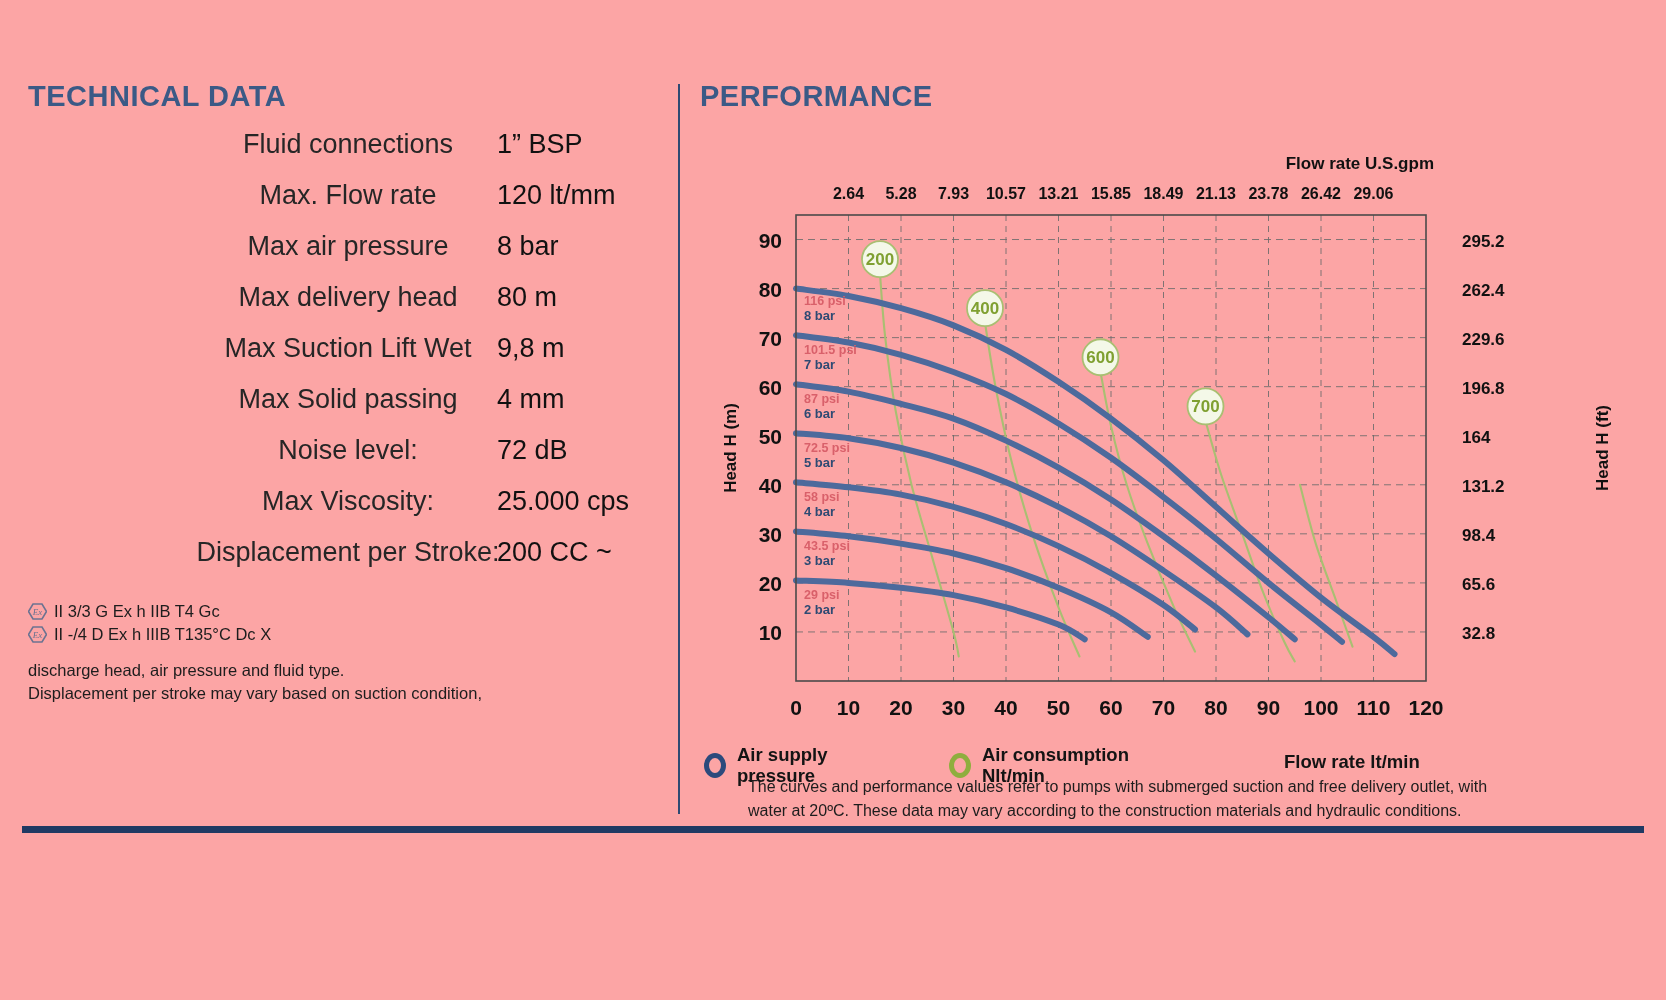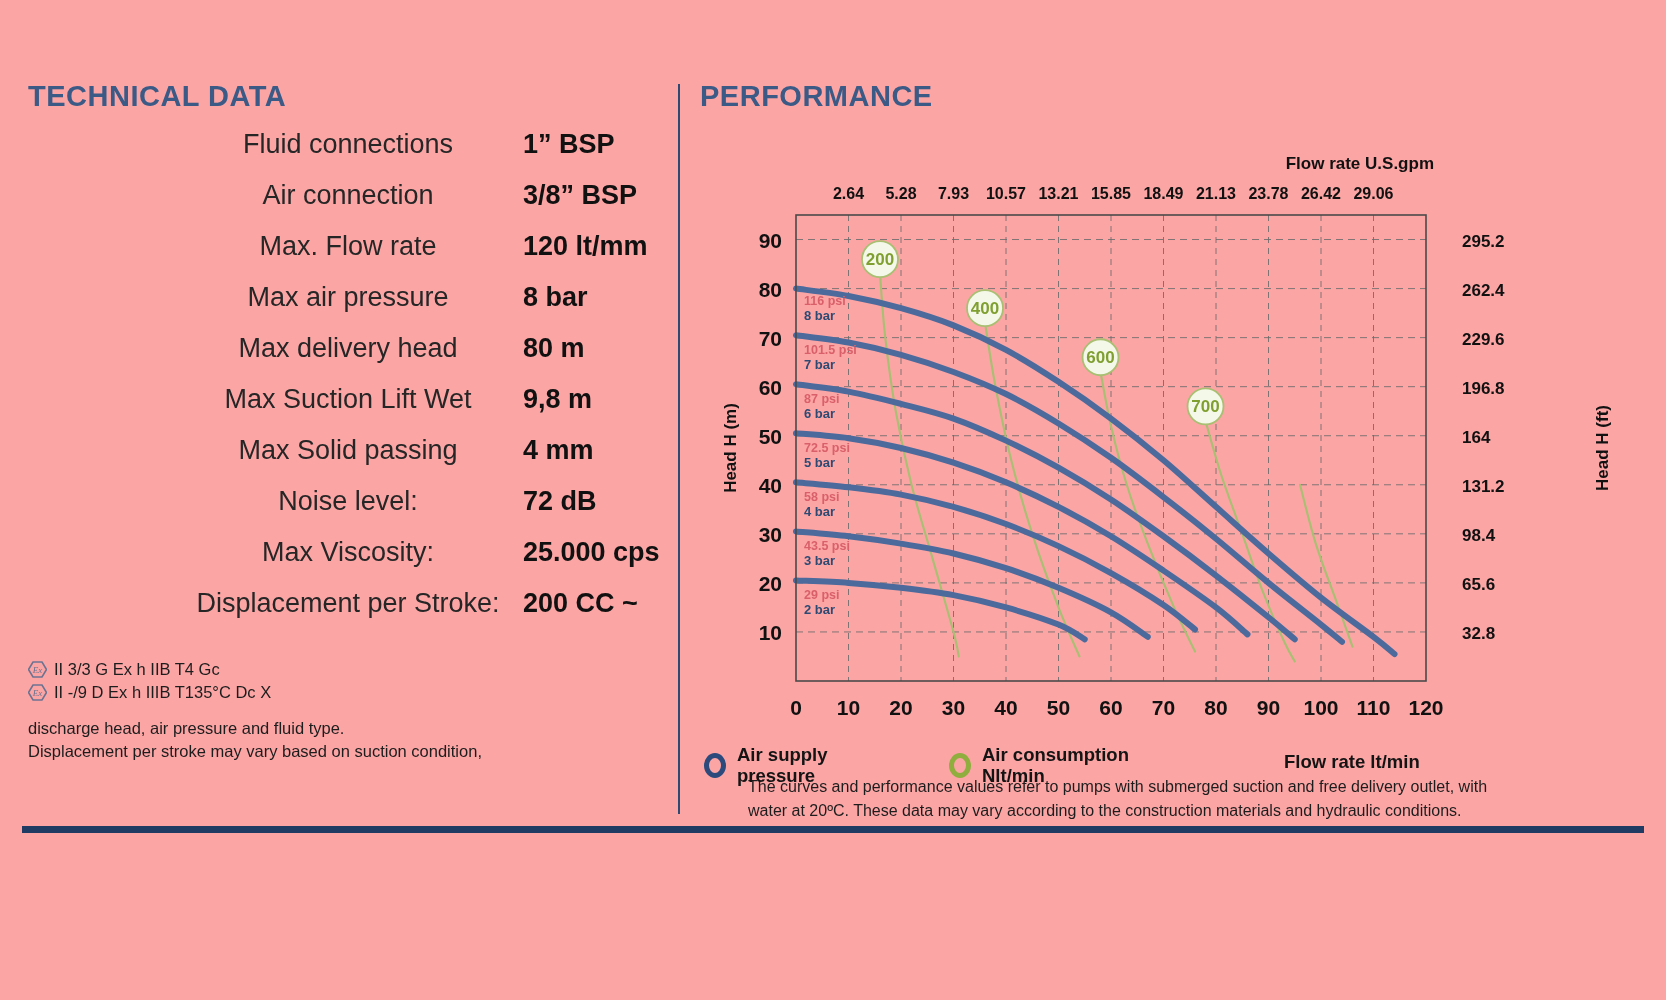--- a/index.html
+++ b/index.html
@@ -14,25 +14,25 @@
   
   .section-title{
     font-family:"Liberation Sans",sans-serif;
     font-weight:bold;font-size:29px;letter-spacing:.5px;
     color:#3b5a86;margin:0 0 16px 0;
   }
 
   
   .spec-row{display:flex;align-items:baseline;height:51px;justify-content:center;}
   .spec-label{font-size:27px;color:#262626;font-weight:normal;white-space:nowrap;}
-  .spec-value{position:absolute;left:495px;font-size:27px;font-weight:bold;color:#111;white-space:nowrap;}
+  .spec-value{position:absolute;left:469px;font-size:27px;font-weight:normal;color:#111;white-space:nowrap;}
   .spec-row{position:relative;}
 
   
-  .atex-block{margin-top:19px;}
+  .atex-block{margin-top:12px;}
   .atex-line{display:flex;align-items:center;gap:7px;height:23px;font-size:16.5px;color:#1d1d1d;}
   .ex-badge{display:inline-block;width:19px;height:17px;position:relative;flex:0 0 auto;}
   .ex-badge svg{display:block;}
 
   
   .note{font-size:16.5px;line-height:1.42;color:#1d1d1d;margin-top:13px;}
   .note-right{font-size:16px;line-height:1.5;color:#1d1d1d;margin-left:48px;}
 
   
   .chart-wrap{position:relative;width:940px;height:620px;}
@@ -56,24 +56,20 @@
 <div class="sheet">
 
   <div class="vdivider"></div>
 
   <div class="left-col">
     <div class="section-title">TECHNICAL DATA</div>
     <div id="spec-list">
         <div class="spec-row">
           <span class="spec-label">Fluid connections</span>
           <span class="spec-value">1” BSP</span>
-        </div>
-        <div class="spec-row">
-          <span class="spec-label">Air connection</span>
-          <span class="spec-value">3/8” BSP</span>
         </div>
         <div class="spec-row">
           <span class="spec-label">Max. Flow rate</span>
           <span class="spec-value">120 lt/mm</span>
         </div>
         <div class="spec-row">
           <span class="spec-label">Max air pressure</span>
           <span class="spec-value">8 bar</span>
         </div>
         <div class="spec-row">
@@ -111,21 +107,21 @@
           </span>
           <span>II 3/3 G Ex h IIB T4 Gc</span>
         </div>
         <div class="atex-line">
           <span class="ex-badge">
             <svg width="19" height="17" viewBox="0 0 19 17">
               <polygon points="5,1 14,1 18.5,8.5 14,16 5,16 0.5,8.5" fill="none" stroke="#6c7391" stroke-width="1.6"></polygon>
               <text x="9.5" y="12" text-anchor="middle" font-size="9" font-style="italic" font-family="&quot;Liberation Serif&quot;, serif" fill="#6c7391">Ex</text>
             </svg>
           </span>
-          <span>II -/9 D Ex h IIIB T135°C Dc X</span>
+          <span>II -/4 D Ex h IIIB T135°C Dc X</span>
         </div>
       </div>
     <div class="note">
       <div>discharge head, air pressure and fluid type.</div>
       <div>Displacement per stroke may vary based on suction condition,</div>
     </div>
   </div>
 
   <div class="right-col">
     <div class="section-title">PERFORMANCE</div>

